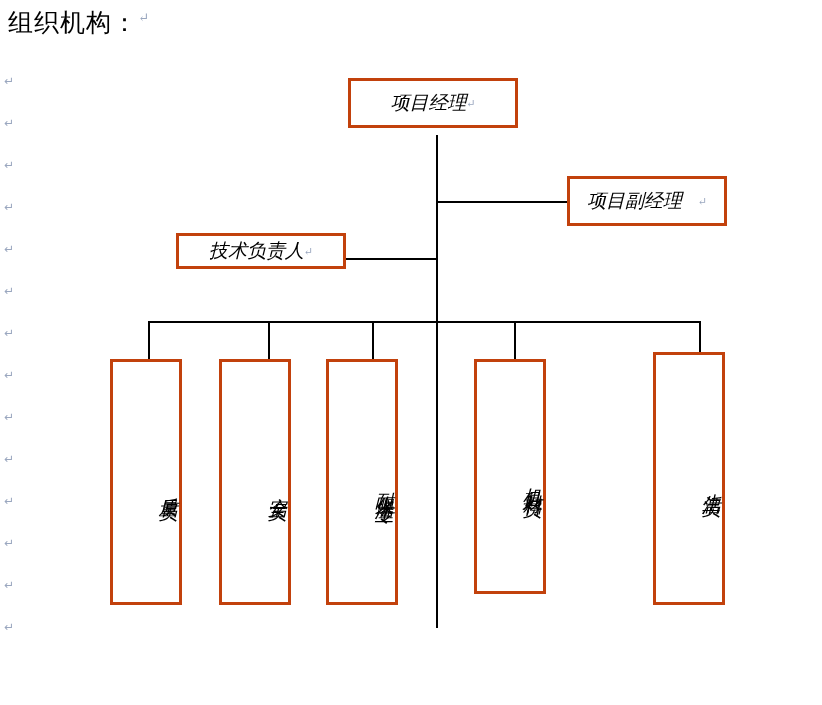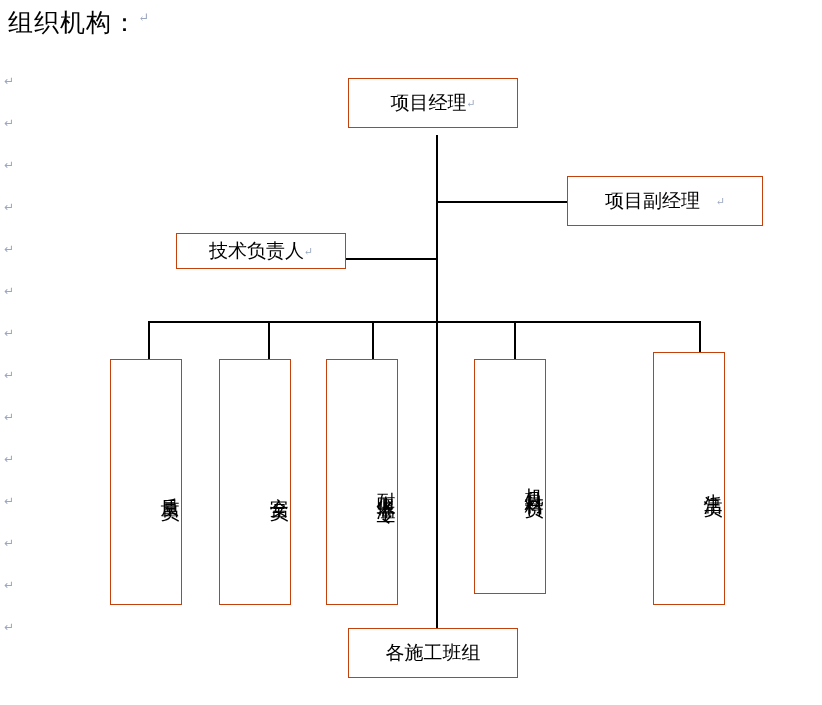--- a/index.html
+++ b/index.html
@@ -39,30 +39,31 @@
   }
   .margin-marks div {
     height: 42px;
     line-height: 42px;
     color: #9aa7bf;
     font-size: 12px;
     font-family: "DejaVu Sans", sans-serif;
   }
   .node {
     position: absolute;
-    border: 1px solid #c2410c;
+    border: 3px solid #c2410c;
     background: #ffffff;
     box-sizing: border-box;
     display: flex;
     align-items: center;
     justify-content: center;
     text-align: right;
     font-size: 19px;
     line-height: 1.18;
     z-index: 3;
+    font-style: italic;
   }
   .node.vertical {
     writing-mode: vertical-rl;
     text-orientation: upright;
     letter-spacing: 3px;
     padding-top: 8px;
     align-items: flex-start;
     justify-content: center;
   }
   .line {
@@ -114,21 +115,21 @@
   <div class="line" style="left:268px; top:321px; width:2px; height:38px;"></div>
   <div class="line" style="left:372px; top:321px; width:2px; height:38px;"></div>
   <div class="line" style="left:514px; top:321px; width:2px; height:38px;"></div>
   <div class="line" style="left:699px; top:321px; width:2px; height:38px;"></div>
 
   <div class="node" style="left:348px; top:78px; width:170px; height:50px;">
     <span>项目经理</span>
       <span class="mark">↵</span>
   </div>
 
-  <div class="node" style="left:567px; top:176px; width:196px; height:50px;gap:16px;">
+  <div class="node" style="left:567px; top:176px; width:160px; height:50px;gap:16px;">
     <span>项目副经理</span>
       <span class="mark">↵</span>
   </div>
 
   <div class="node" style="left:176px; top:233px; width:170px; height:36px;">
     <span>技术负责人</span>
       <span class="mark">↵</span>
   </div>
 
   <div class="node vertical" style="left:110px; top:359px; width:72px; height:246px;">
@@ -144,17 +145,14 @@
   </div>
 
   <div class="node vertical" style="left:474px; top:359px; width:72px; height:235px;">
     <span>机具材料员</span>
   </div>
 
   <div class="node vertical" style="left:653px; top:352px; width:72px; height:253px;">
     <span>生活员</span>
   </div>
 
-  <div class="node" style="left:348px; top:628px; width:170px; height:50px;">
-    <span>各施工班组</span>
-  </div>
 
 </div>
 
 </body></html>

